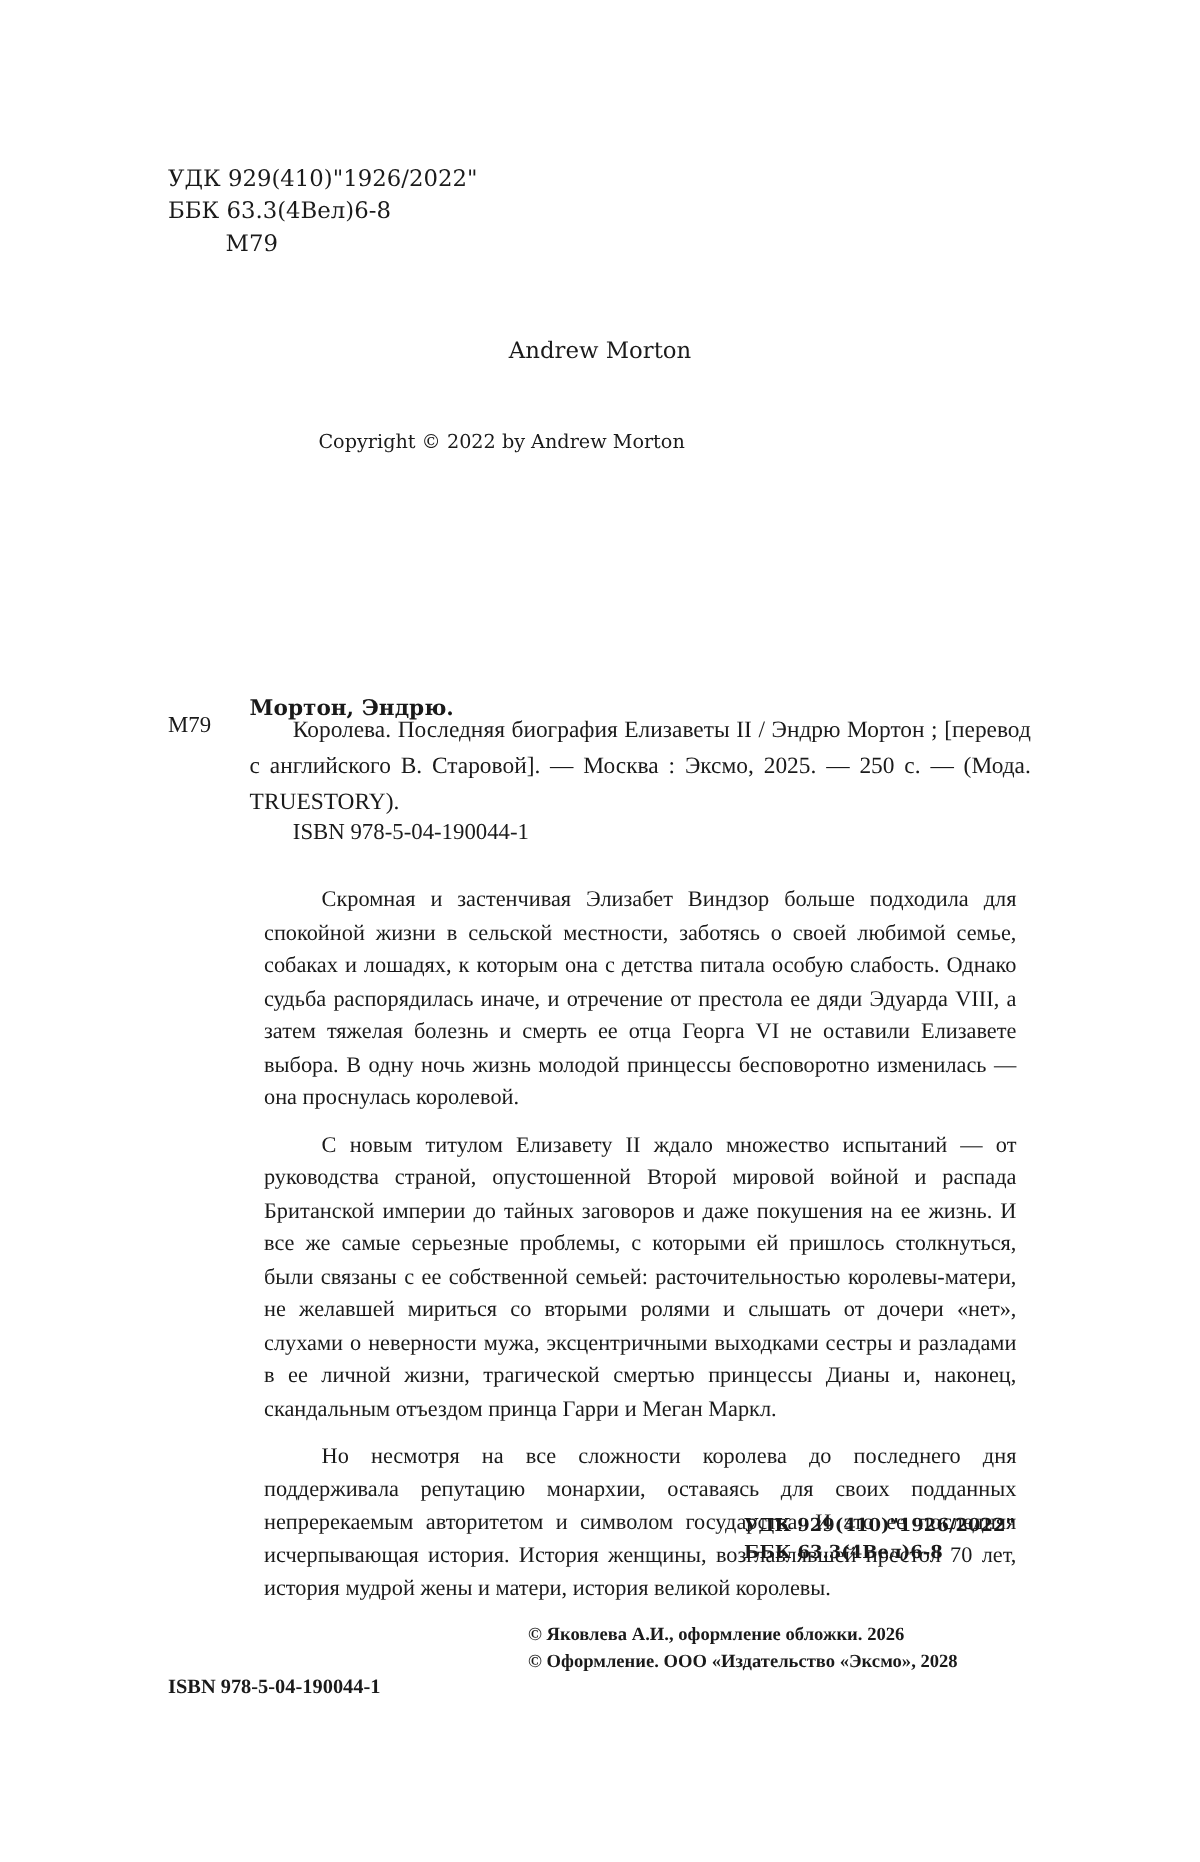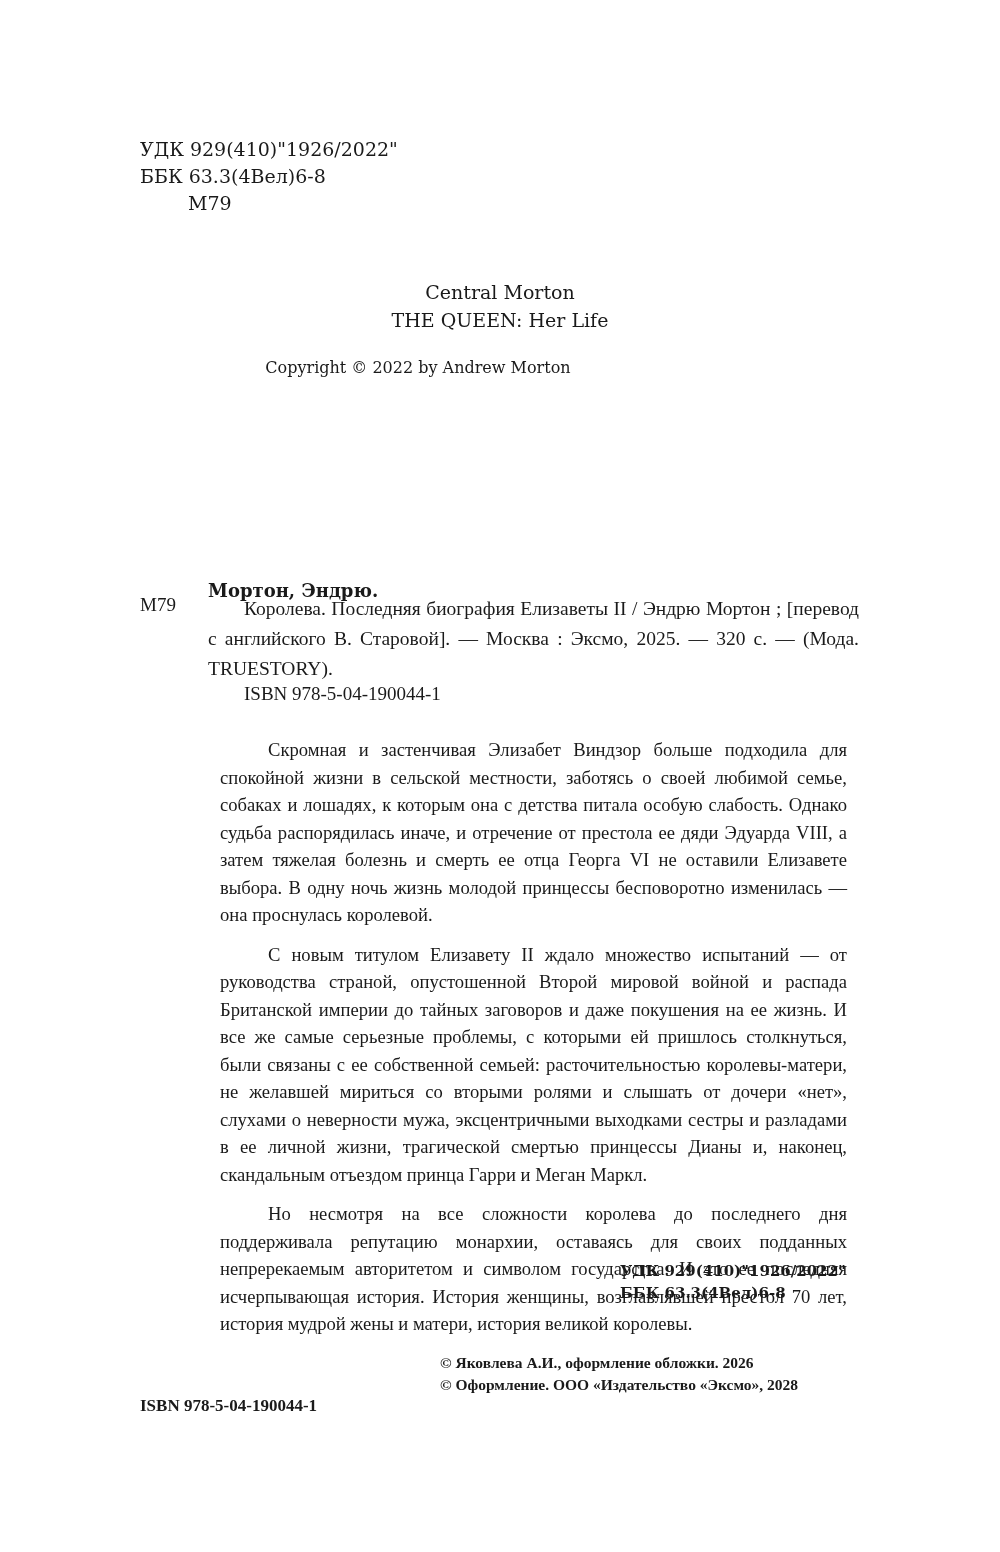--- a/index.html
+++ b/index.html
@@ -43,31 +43,30 @@
 </head>
 <body>
 
 <div id="top-codes" class="abs serif">
   <div>УДК 929(410)"1926/2022"</div>
   <div>ББК 63.3(4Вел)6-8</div>
   <div class="indent">М79</div>
 </div>
 
 <div id="original" class="abs serif">
-  <div>Central Morton</div>
-  <div>THE QUEEN: Her Life</div>
+  <div>Andrew Morton</div>
 </div>
 
 <div id="copyright" class="abs serif">
   <div>Copyright © 2022 by Andrew Morton</div>
 </div>
 
 <div id="bib-author" class="abs serif">Мортон, Эндрю.</div>
 <div id="bib-code" class="abs cond">М79</div>
-<div id="bib-desc" class="abs cond">Королева. Последняя биография Елизаветы II / Эндрю Мортон ; [перевод с английского В. Старовой]. — Москва : Эксмо, 2025. — 320 с. — (Мода. TRUESTORY).</div>
+<div id="bib-desc" class="abs cond">Королева. Последняя биография Елизаветы II / Эндрю Мортон ; [перевод с английского В. Старовой]. — Москва : Эксмо, 2025. — 250 с. — (Мода. TRUESTORY).</div>
 <div id="bib-isbn" class="abs cond">ISBN 978-5-04-190044-1</div>
 
 <div id="annotation" class="abs cond">
   <p>Скромная и застенчивая Элизабет Виндзор больше подходила для спокойной жизни в сельской местности, заботясь о своей любимой семье, собаках и лошадях, к которым она с детства питала особую слабость. Однако судьба распорядилась иначе, и отречение от престола ее дяди Эдуарда VIII, а затем тяжелая болезнь и смерть ее отца Георга VI не оставили Елизавете выбора. В одну ночь жизнь молодой принцессы бесповоротно изменилась — она проснулась королевой.</p>
   <p>С новым титулом Елизавету II ждало множество испытаний — от руководства страной, опустошенной Второй мировой войной и распада Британской империи до тайных заговоров и даже покушения на ее жизнь. И все же самые серьезные проблемы, с которыми ей пришлось столкнуться, были связаны с ее собственной семьей: расточительностью королевы-матери, не желавшей мириться со вторыми ролями и слышать от дочери «нет», слухами о неверности мужа, эксцентричными выходками сестры и разладами в ее личной жизни, трагической смертью принцессы Дианы и, наконец, скандальным отъездом принца Гарри и Меган Маркл.</p>
   <p>Но несмотря на все сложности королева до последнего дня поддерживала репутацию монархии, оставаясь для своих подданных непререкаемым авторитетом и символом государства. И это ее последняя исчерпывающая история. История женщины, возглавлявшей престол 70 лет, история мудрой жены и матери, история великой королевы.</p>
 </div>
 
 <div id="bottom-codes" class="abs serif">
   <div>УДК 929(410)"1926/2022"</div>

